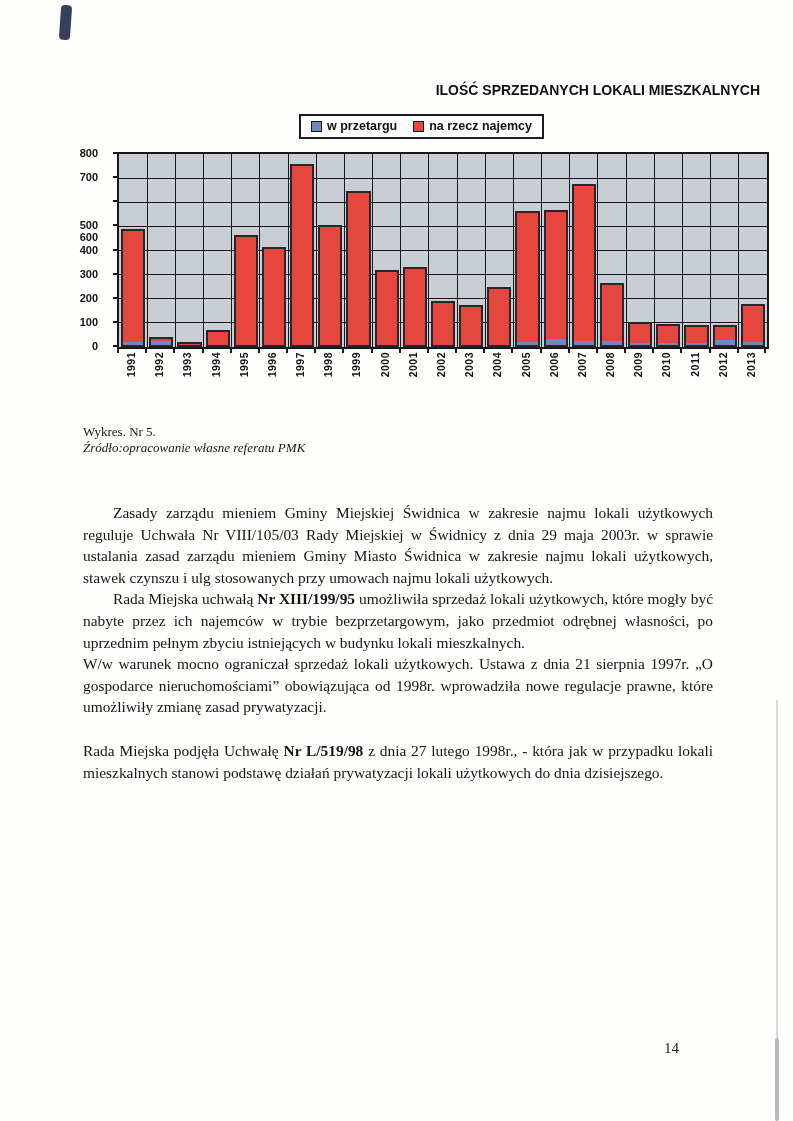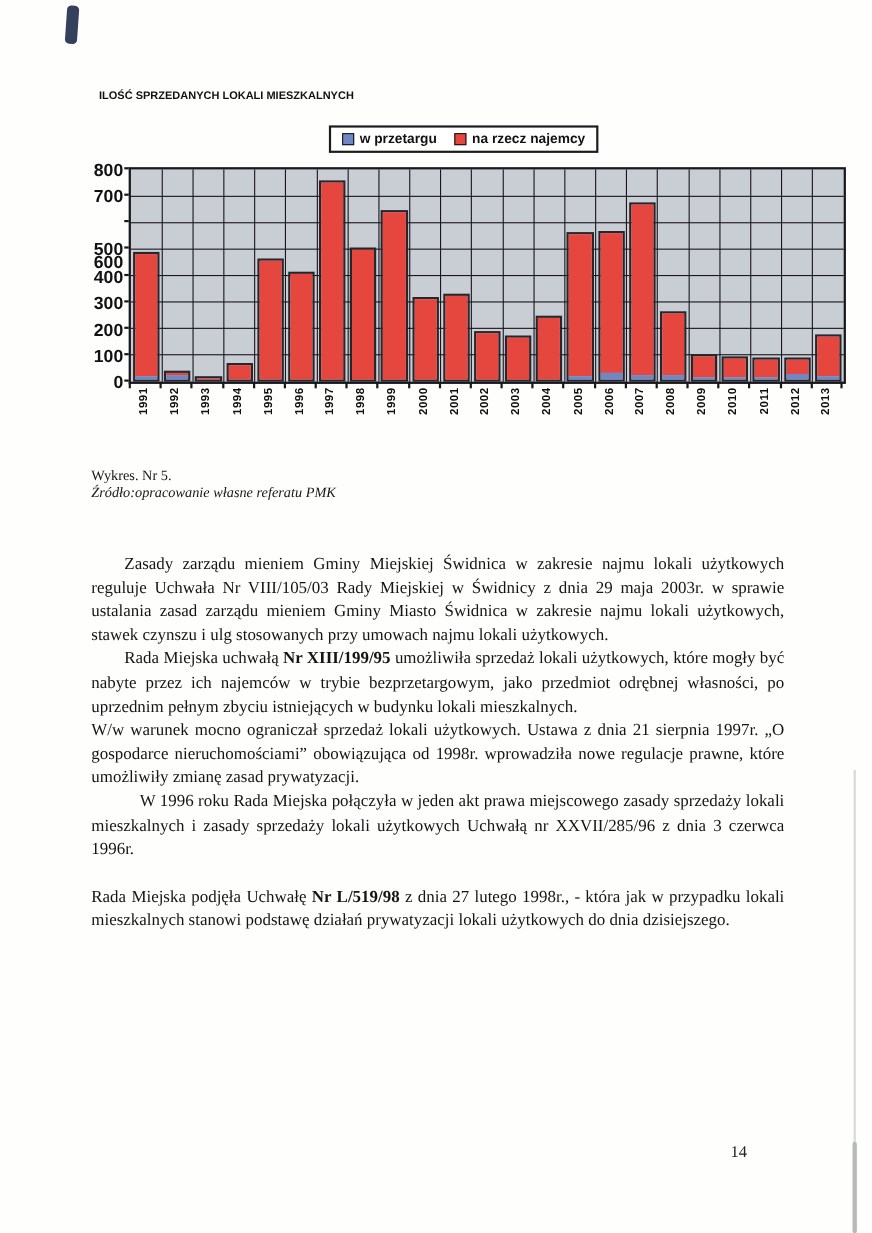--- a/index.html
+++ b/index.html
@@ -7,39 +7,39 @@
         font-family:"Liberation Serif",serif;color:#1a1a1a;}
 
   
   .mark-topleft{position:absolute;left:60px;top:5px;width:11px;height:35px;
                 background:#35405c;border-radius:4px;transform:rotate(4deg);}
   .edge-line{position:absolute;left:776px;top:700px;width:2px;height:421px;background:#d6d9da;}
   .edge-line-dark{position:absolute;left:775px;top:1038px;width:4px;height:83px;
                   background:#b6babd;border-radius:2px;}
 
   
-  .chart-title{position:absolute;left:90px;top:82px;width:670px;text-align:left;
-               font-family:"Liberation Sans",sans-serif;font-weight:700;font-size:10px;color:#111;}
+  .chart-title{position:absolute;left:90px;top:82px;width:670px;text-align:right;
+               font-family:"Liberation Sans",sans-serif;font-weight:700;font-size:14px;color:#111;}
   .legend{position:absolute;left:299px;top:114px;display:inline-flex;align-items:center;gap:16px;
           border:2px solid #1c1c1c;background:#fff;padding:3px 10px 4px 10px;
           font-family:"Liberation Sans",sans-serif;font-weight:700;font-size:12.5px;color:#111;}
   .legend-item{display:flex;align-items:center;gap:5px;}
   .swatch{width:11px;height:11px;border:1.5px solid #15151c;display:inline-block;box-sizing:border-box;}
 
   .plot{position:absolute;left:117px;top:152px;width:648px;height:193px;
         background:#c9cdd4;border:2px solid #17171c;}
   .gl-h{position:absolute;left:0;width:100%;height:1px;background:#17171c;}
   .gl-v{position:absolute;top:0;width:1px;height:100%;background:#17171c;}
   .bar{position:absolute;bottom:0;box-sizing:border-box;border:2px solid #26262c;
        display:flex;flex-direction:column;}
   .seg{width:100%;flex-basis:0;min-height:0;}
 
   .yaxis{position:absolute;left:72px;top:152px;width:40px;height:197px;}
-  .ylab{position:absolute;right:0;width:40px;text-align:right;
-        font-family:"Liberation Sans",sans-serif;font-weight:700;font-size:16px;color:#111;}
+  .ylab{position:absolute;right:14px;width:40px;text-align:right;
+        font-family:"Liberation Sans",sans-serif;font-weight:700;font-size:11px;color:#111;}
   .ytick{position:absolute;right:-7px;width:6px;height:2px;background:#17171c;}
 
   .xaxis{position:absolute;left:117px;top:352px;width:650px;height:44px;}
   .xlab{position:absolute;top:0;height:44px;display:flex;justify-content:center;align-items:flex-start;}
   .xlab span{writing-mode:vertical-rl;transform:rotate(180deg);
              font-family:"Liberation Sans",sans-serif;font-weight:700;font-size:10.5px;
              letter-spacing:.5px;color:#111;}
   .xticks{position:absolute;left:117px;top:347px;width:650px;height:6px;}
   .xtick{position:absolute;top:0;width:2px;height:6px;background:#17171c;}
   .lata{position:absolute;left:117px;top:396px;width:648px;text-align:center;
@@ -319,19 +319,18 @@
   </div>
 
   <div class="content">
 
     <p class="p-indent first-p"><span>Zasady zarządu mieniem Gminy Miejskiej Świdnica w zakresie najmu lokali użytkowych reguluje Uchwała Nr VIII/105/03 Rady Miejskiej w Świdnicy z dnia 29 maja 2003r. w sprawie ustalania zasad zarządu mieniem Gminy Miasto Świdnica w zakresie najmu lokali użytkowych, stawek czynszu i ulg stosowanych przy umowach najmu lokali użytkowych.</span><b></b><span></span></p>
 
     <p class="p-indent"><span>Rada Miejska uchwałą </span><b>Nr XIII/199/95</b><span> umożliwiła sprzedaż lokali użytkowych, które mogły być nabyte przez ich najemców w trybie bezprzetargowym, jako przedmiot odrębnej własności, po uprzednim pełnym zbyciu istniejących w budynku lokali mieszkalnych.</span></p>
 
     <p><span>W/w warunek mocno ograniczał sprzedaż lokali użytkowych. Ustawa z dnia 21 sierpnia 1997r. „O gospodarce nieruchomościami” obowiązująca od 1998r. wprowadziła nowe regulacje prawne, które umożliwiły zmianę zasad prywatyzacji.</span><b></b><span></span></p>
 
-    <p class="p-indent-lg"><span>W 1996 roku Rada Miejska połączyła w jeden akt prawa miejscowego zasady sprzedaży lokali mieszkalnych i zasady sprzedaży lokali użytkowych Uchwałą nr XXVII/285/96 z dnia 3 czerwca 1996r.</span><b></b><span></span></p>
 
     <p class="gap-top"><span>Rada Miejska podjęła Uchwałę </span><b>Nr L/519/98</b><span> z dnia 27 lutego 1998r., - która jak w przypadku lokali mieszkalnych stanowi podstawę działań prywatyzacji lokali użytkowych do dnia dzisiejszego.</span></p>
   </div>
 
   <div class="page-num">14</div>
 </div>
 
 </body></html>

